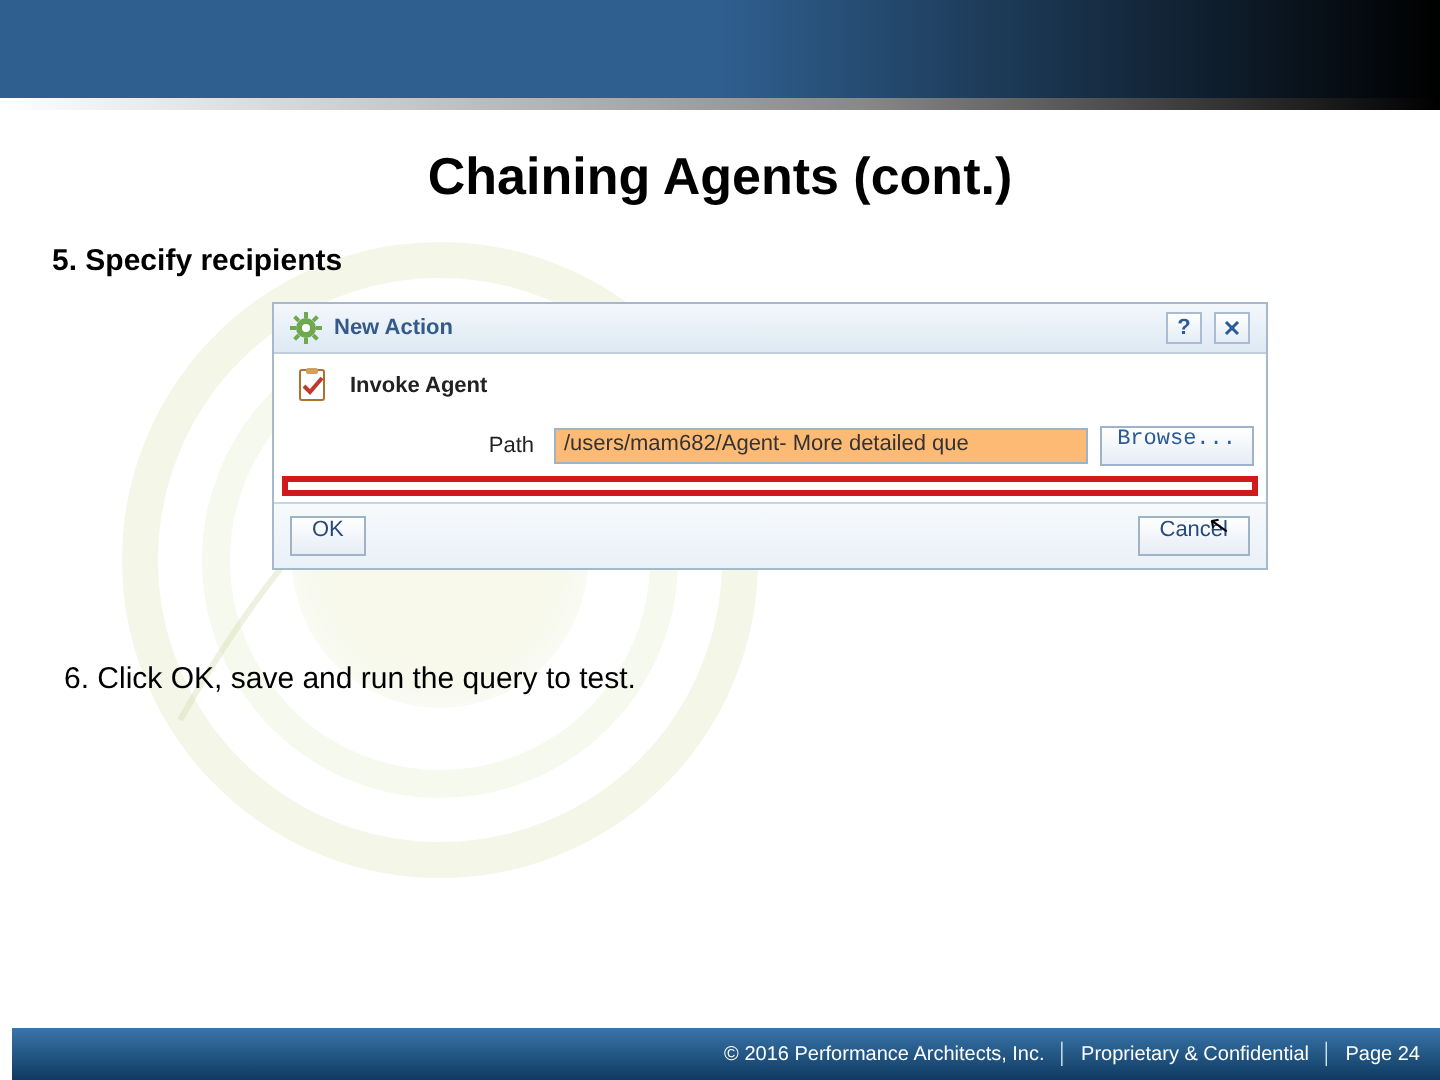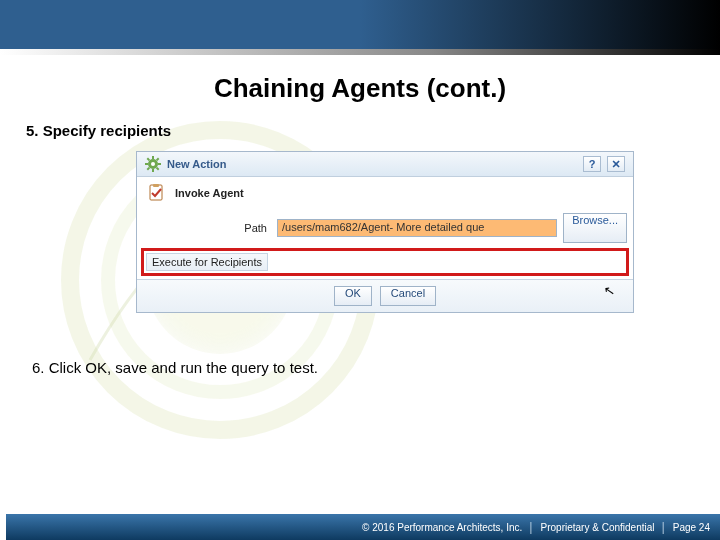--- a/index.html
+++ b/index.html
@@ -124,25 +124,26 @@
     background: #fdba74;
     height: 18px;
     padding: 1px 4px;
     font-size: 11px;
     color: #333;
     overflow: hidden; white-space: nowrap;
   }
   .browse-btn {
     border: 1px solid #9fb3c8;
     background: linear-gradient(#fff,#e6edf5);
-    height: 30px;
+    height: 20px;
     padding: 0 8px;
     font-size: 11px;
     color: #2a5a9a;
     cursor: pointer;
+    font-family: Liberation Mono, monospace;
   }
   .row-highlight {
     border: 3px solid #d11a1a;
     margin: 3px 4px;
     padding: 2px 2px;
     display: flex; align-items: center; gap: 6px;
   }
   .row-highlight .form-label {
     width: 122px;
     background: linear-gradient(#f5f8fb,#e8eff6);
@@ -167,21 +168,21 @@
   }
   .select-caret {
     width: 16px; height: 100%;
     border-left: 1px solid #9fb3c8;
     background: linear-gradient(#fff,#dce7f1);
     display: flex; align-items: center; justify-content: center;
     color: #3a6aa2;
     font-size: 8px;
   }
   .dlg-footer {
-    display: flex; justify-content: center; gap: 8px;
+    display: flex; justify-content: space-between; gap: 8px;
     padding: 6px 8px;
     border-top: 1px solid #c8d5e2;
     background: linear-gradient(#f7fafc,#e9f0f7);
     position: relative;
   }
   .dlg-btn {
     border: 1px solid #9fb3c8;
     background: linear-gradient(#fff,#e6edf5);
     height: 20px;
     padding: 0 10px;
@@ -267,21 +268,20 @@
           <span class="invoke-label">Invoke Agent</span>
         </div>
 
         <div class="form-row">
           <div class="form-label">Path</div>
           <div class="path-input">/users/mam682/Agent- More detailed que</div>
           <div class="browse-btn">Browse...</div>
         </div>
 
         <div class="row-highlight">
-          <div class="form-label">Execute for Recipients</div>
         </div>
 
         <div class="dlg-footer">
           <div class="dlg-btn">OK</div>
           <div class="dlg-btn">Cancel</div>
           <span class="cursor">↖</span>
         </div>
       </div>
     </div>
   </div>

